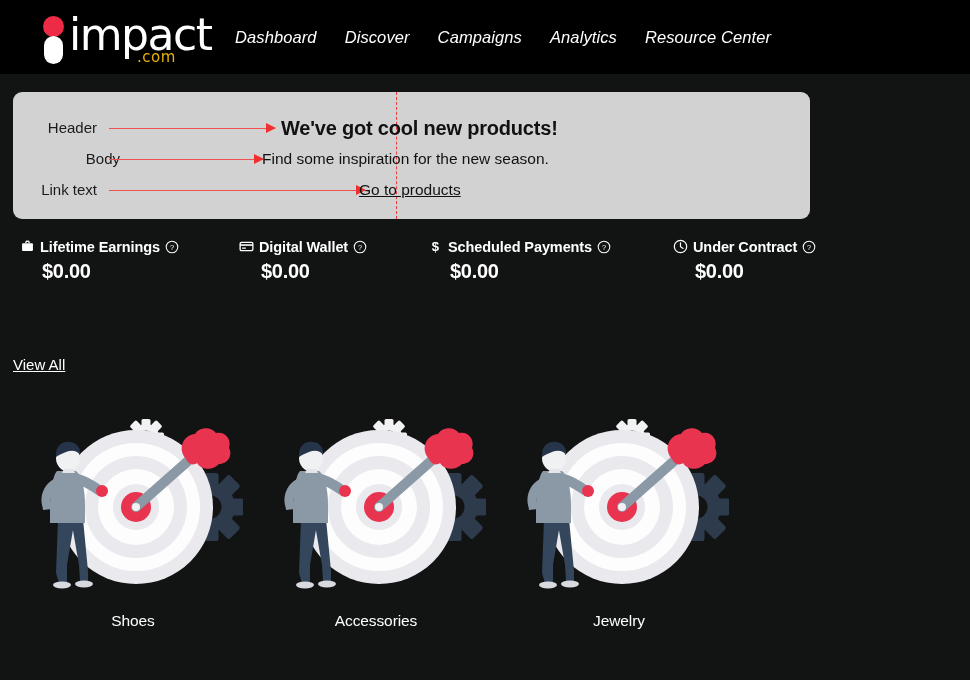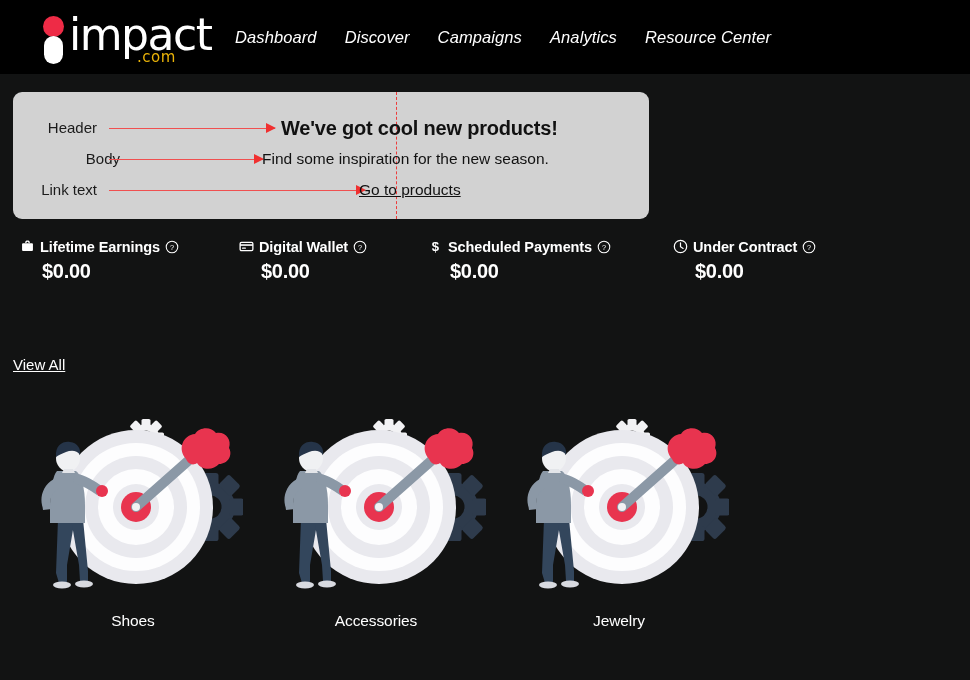--- a/index.html
+++ b/index.html
@@ -82,21 +82,21 @@
     letter-spacing: 0.1px;
     cursor: pointer;
     white-space: nowrap;
     font-style: italic;
   }
 
   
   .annot-panel {
     position: absolute;
     left: 13px; top: 92px;
-    width: 636px;
+    width: 797px;
     height: 127px;
     background: #d2d2d2;
     border-radius: 9px;
     overflow: hidden;
   }
 
   .annot-dashline {
     position: absolute;
     left: 383px; top: 0;
     width: 0;

